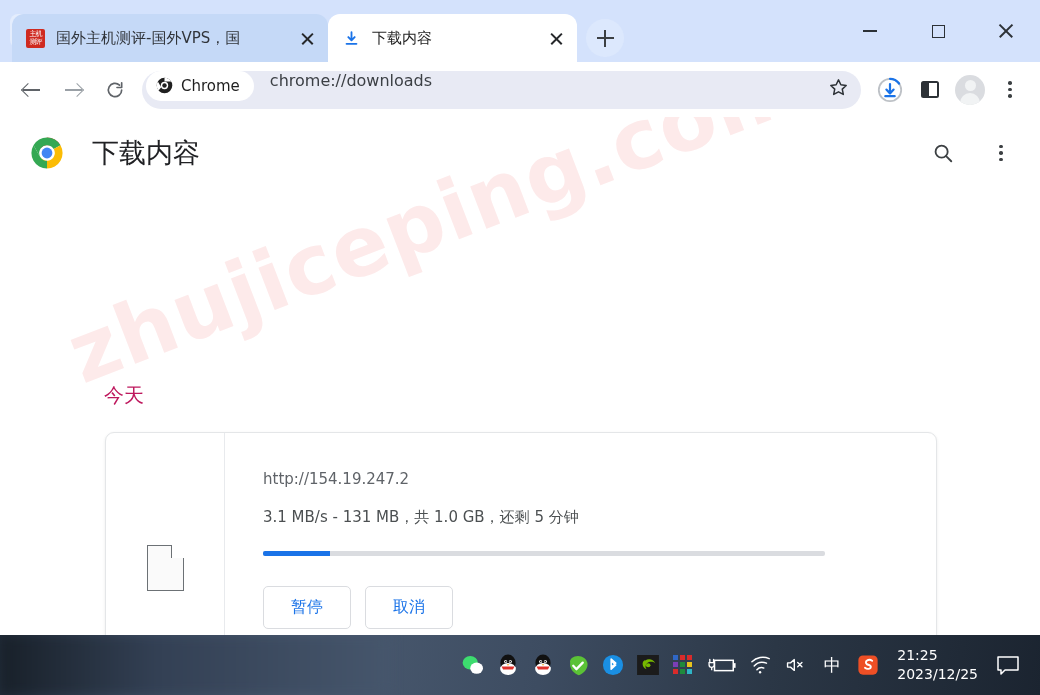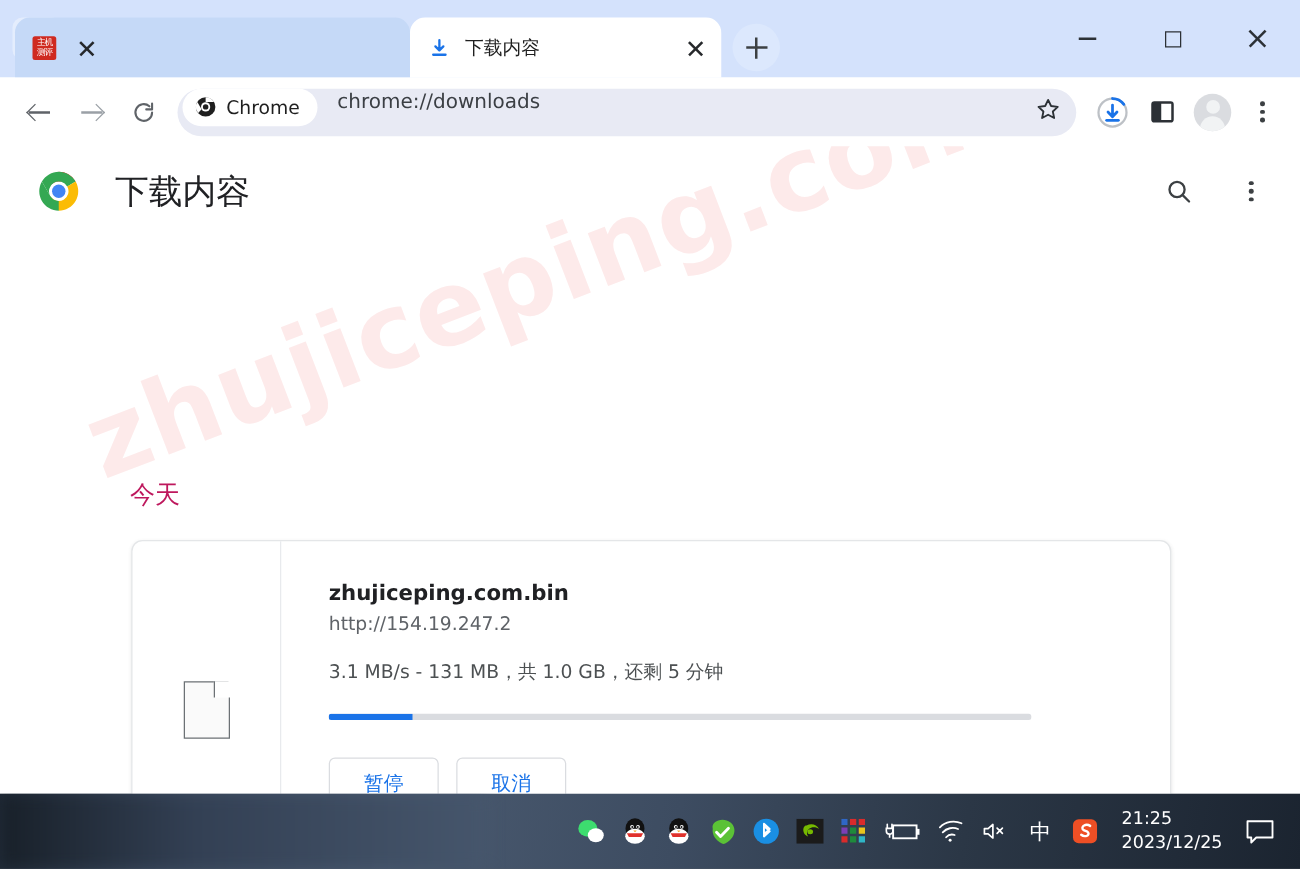--- a/index.html
+++ b/index.html
@@ -303,20 +303,21 @@
   <div id="tab-strip">
 
     <div id="tab-search-button">
       <span class="chevron-down"></span>
     </div>
 
     <div style="width:12px;flex:0 0 auto;"></div>
 
     <div class="tab inactive">
       <span class="tab-favicon favicon-red">主机<br>测评</span>
+      <span class="tab-title">国外主机测评-国外VPS，国</span>
       <span class="tab-close">
         <span class="x-glyph"></span>
       </span>
     </div>
 
     <div class="tab active">
       <span class="tab-favicon">
         <svg width="17" height="17" viewBox="0 0 24 24" aria-hidden="true">
           <path d="M12 3v9.2M12 14.5 7.5 10M12 14.5 16.5 10" fill="none" stroke="#1a73e8" stroke-width="2.6" stroke-linecap="round" stroke-linejoin="round"></path>
           <path d="M5 19.5h14" stroke="#1a73e8" stroke-width="2.6" stroke-linecap="round"></path>
@@ -438,21 +439,20 @@
 
     <div id="today-label">今天</div>
 
     <div id="download-card">
       <div id="file-icon-col">
         <span id="file-glyph">
           <span id="file-fold"></span>
         </span>
       </div>
       <div id="card-body">
-        <div id="file-name">zhujiceping.com.bin</div>
         <div id="file-url">http://154.19.247.2</div>
         <div id="progress-status">3.1 MB/s - 131 MB，共 1.0 GB，还剩 5 分钟</div>
         <div id="progress-track">
           <div id="progress-fill" style="width: 12%;"></div>
         </div>
         <div id="card-buttons">
           <button class="card-btn">暂停</button>
           <button class="card-btn">取消</button>
         </div>
       </div>

